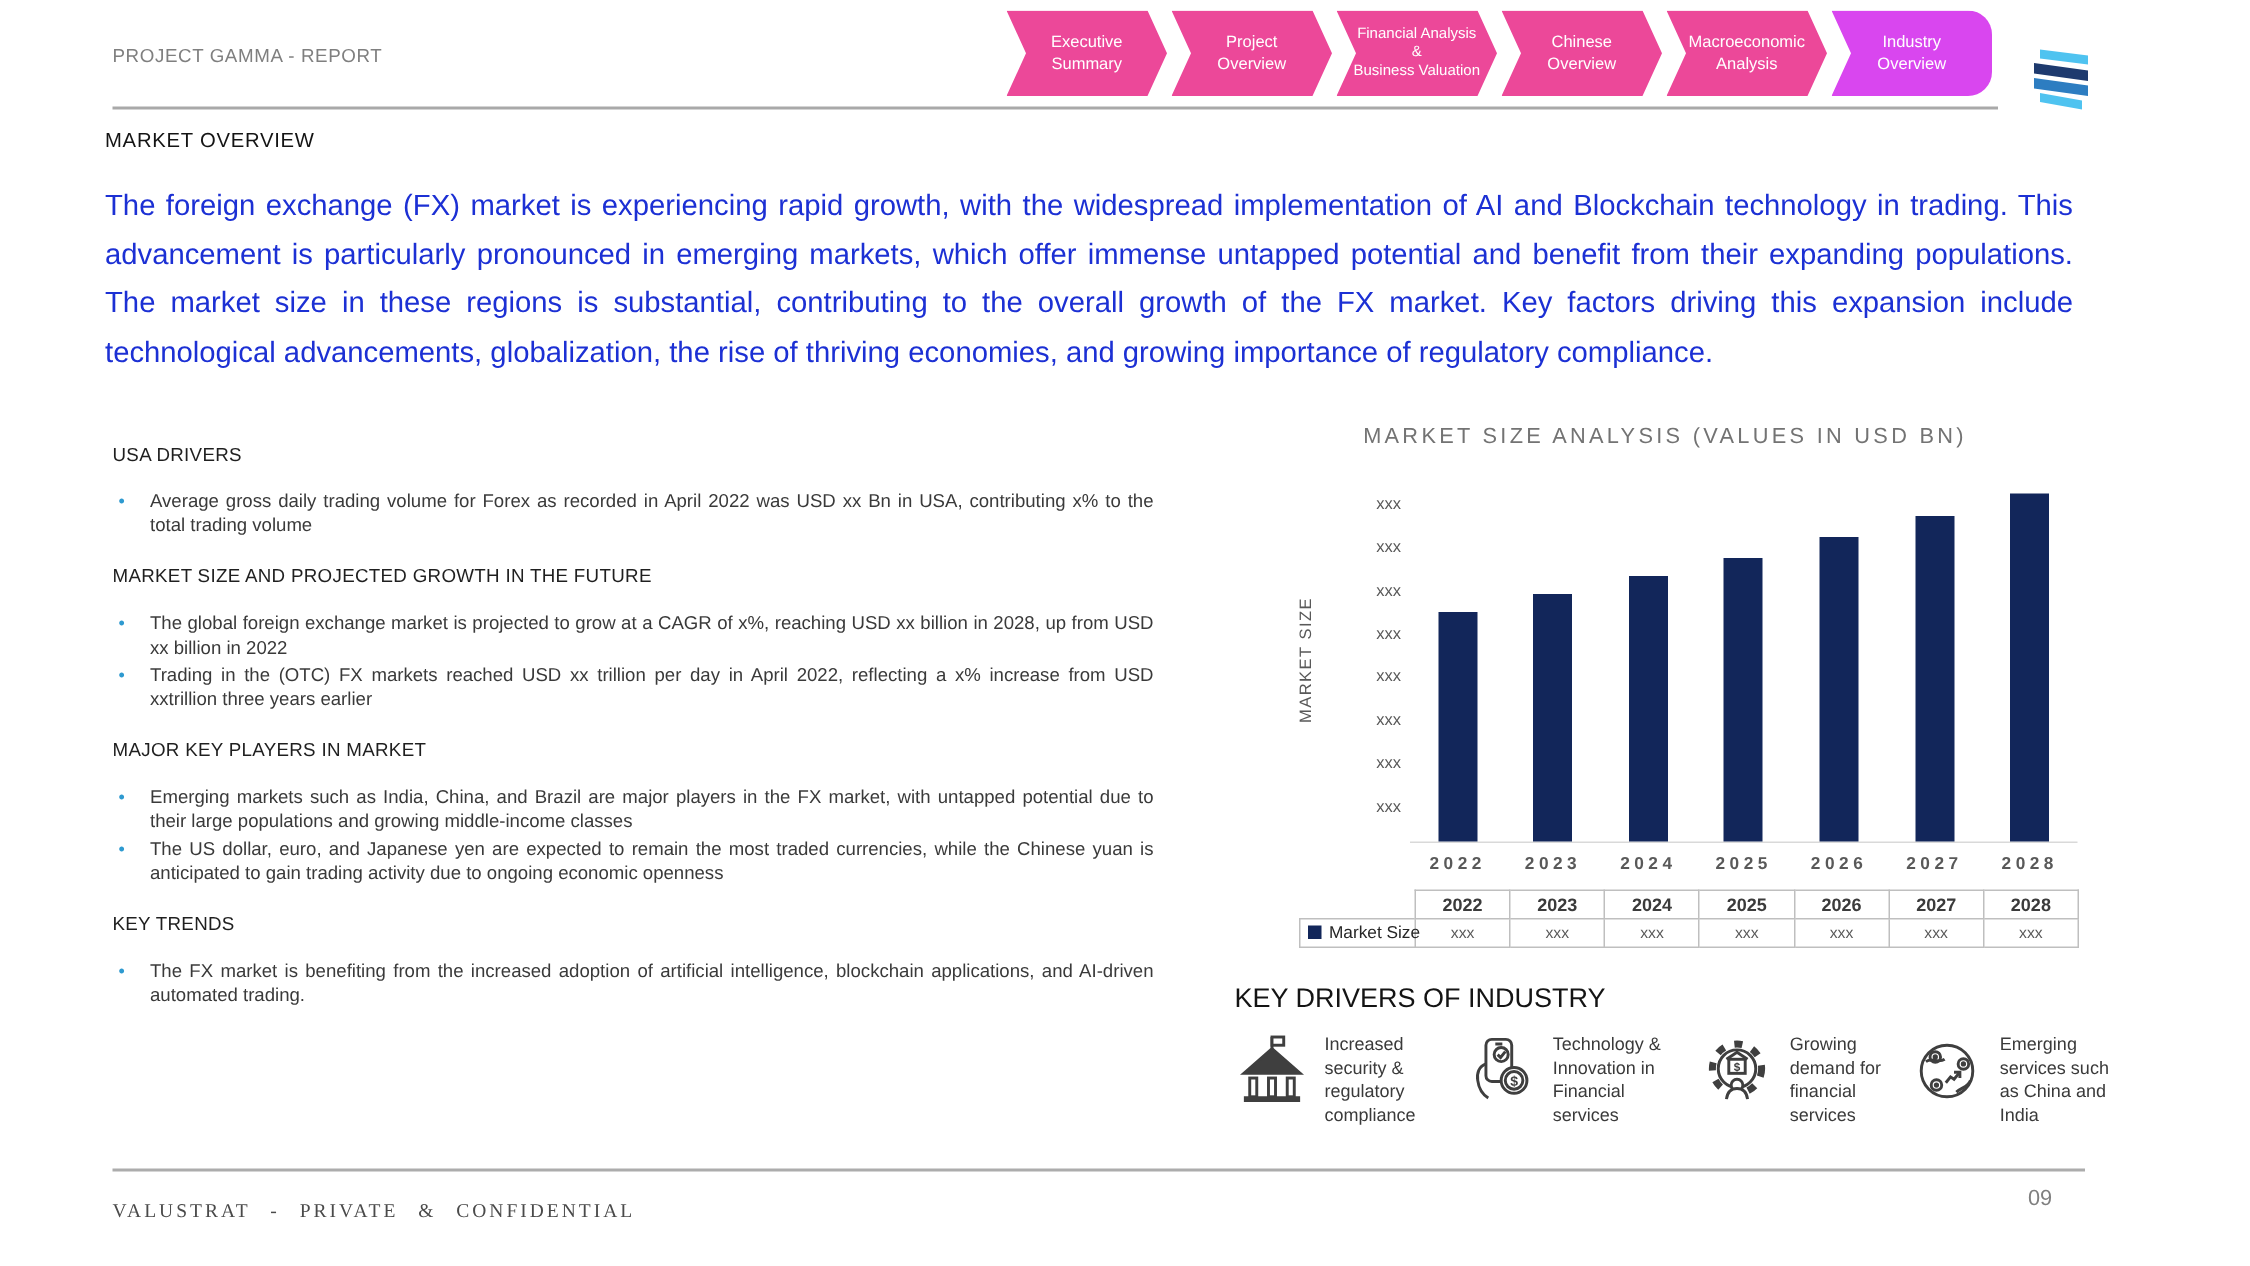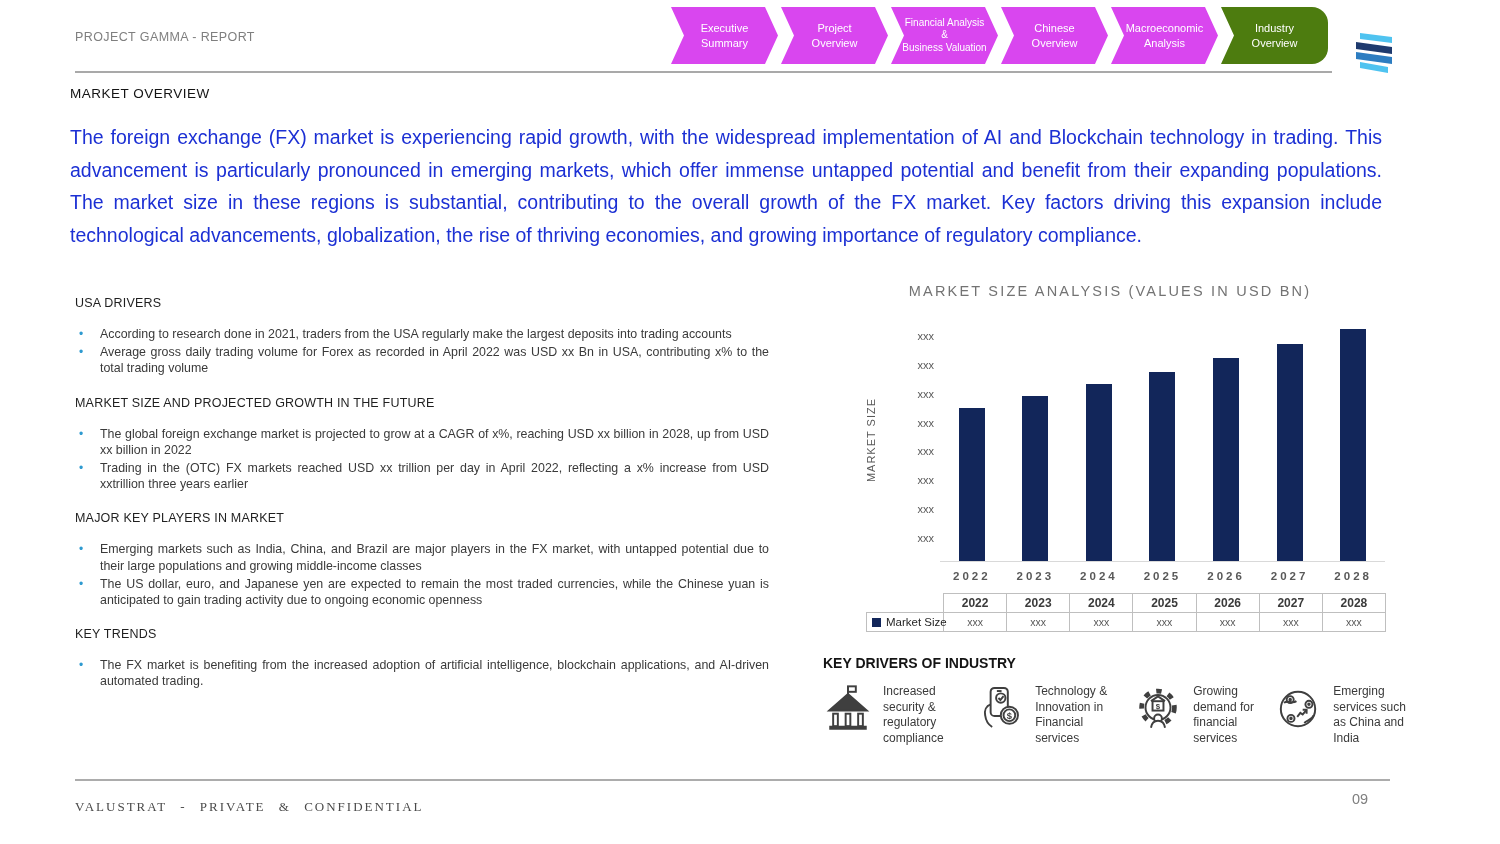--- a/index.html
+++ b/index.html
@@ -5,26 +5,26 @@
   * { margin:0; padding:0; box-sizing:border-box; }
   html,body { background:#e8e8e8; }
   body { font-family:"Liberation Sans", sans-serif; }
   .slide { position:relative; width:1500px; height:844px; background:#ffffff; margin:0 auto; overflow:hidden; }
 
   
   .report-label { position:absolute; left:75px; top:30px; font-size:12.5px; color:#7f7f7f; letter-spacing:.4px; }
   .header-rule { position:absolute; left:75px; top:71px; width:1257px; height:1.5px; background:#a9a9a9; }
 
   .chevrons { position:absolute; left:671px; top:7px; display:flex; gap:3px; }
-  .chev { width:107px; height:57px; background:#d946ef; color:#fff; display:flex; flex-direction:column;
+  .chev { width:107px; height:57px; background:#ec4899; color:#fff; display:flex; flex-direction:column;
           justify-content:center; align-items:center; text-align:center; font-size:11px; line-height:1.3;
           clip-path:polygon(0 0, calc(100% - 13px) 0, 100% 50%, calc(100% - 13px) 100%, 0 100%, 13px 50%);
           cursor:pointer; }
   .chev.small { font-size:10px; line-height:1.25; }
-  .chev.active { background:#4d7c0f; border-radius:0 16px 16px 0;
+  .chev.active { background:#d946ef; border-radius:0 16px 16px 0;
           clip-path:polygon(0 0, 100% 0, 100% 100%, 0 100%, 13px 50%); }
 
   .logo { position:absolute; left:1350px; top:26px; }
 
   
   .page-title { position:absolute; left:70px; top:86px; font-size:13.5px; font-weight:500; color:#141414; letter-spacing:.5px; }
   .intro { position:absolute; left:70px; top:121px; width:1312px; font-size:19.5px; font-weight:500; color:#1c30d4;
            line-height:32.6px; text-align:justify; }
 
   
@@ -51,21 +51,21 @@
   .chart table { position:absolute; left:46px; top:310px; width:520px; border-collapse:collapse; table-layout:fixed; }
   .chart td { border:1px solid #bfbfbf; height:19px; text-align:center; vertical-align:middle; }
   .chart td.spacer { border:none; width:77px; }
   .chart td.year { font-size:12px; font-weight:700; color:#3b3b3b; }
   .chart td.val { font-size:10.5px; color:#595959; }
   .chart td.legend { font-size:11.5px; color:#262626; text-align:left; padding-left:5px; white-space:nowrap; }
   .swatch { display:inline-block; width:9px; height:9px; background:#12265a; margin-right:5px; vertical-align:-1px; }
 
   
   .drivers { position:absolute; left:823px; top:655px; width:586px; }
-  .drivers h2 { font-size:14px; font-weight:700; color:#141414; margin-bottom:13px; }
+  .drivers h2 { font-size:18px; font-weight:400; color:#141414; margin-bottom:13px; }
   .driver-row { display:flex; gap:17px; }
   .driver { display:flex; gap:10px; align-items:flex-start; }
   .driver .lbl { font-size:12px; line-height:15.5px; color:#3a3a3a; }
   .driver svg { flex:0 0 auto; }
 
   
   .footer-rule { position:absolute; left:75px; top:779px; width:1315px; height:2px; background:#acacac; }
   .footer-text { position:absolute; left:75px; top:799px; font-family:"Liberation Serif", serif; font-size:13px;
                  letter-spacing:2px; word-spacing:8px; color:#4a4a4a; }
   .page-number { position:absolute; left:1352px; top:791px; font-size:14.5px; color:#7f7f7f; }
@@ -117,21 +117,20 @@
   <div class="header-rule"></div>
 
   <h1 class="page-title">MARKET OVERVIEW</h1>
 
   <p class="intro">The foreign exchange (FX) market is experiencing rapid growth, with the widespread implementation of AI and Blockchain technology in trading. This advancement is particularly pronounced in emerging markets, which offer immense untapped potential and benefit from their expanding populations. The market size in these regions is substantial, contributing to the overall growth of the FX market. Key factors driving this expansion include technological advancements, globalization, the rise of thriving economies, and growing importance of regulatory compliance.</p>
 
   <div class="left-col">
     <div class="section">
       <h2>USA DRIVERS</h2>
       <ul>
-        <li>According to research done in 2021, traders from the USA regularly make the largest deposits into trading accounts</li>
         <li>Average gross daily trading volume for Forex as recorded in April 2022 was USD xx Bn in USA, contributing x% to the total trading volume</li>
       </ul>
     </div>
     <div class="section">
       <h2>MARKET SIZE AND PROJECTED GROWTH IN THE FUTURE</h2>
       <ul>
         <li>The global foreign exchange market is projected to grow at a CAGR of x%, reaching USD xx billion in 2028, up from USD xx billion in 2022</li>
         <li>Trading in the (OTC) FX markets reached USD xx trillion per day in April 2022, reflecting a x% increase from USD xxtrillion three years earlier</li>
       </ul>
     </div>

